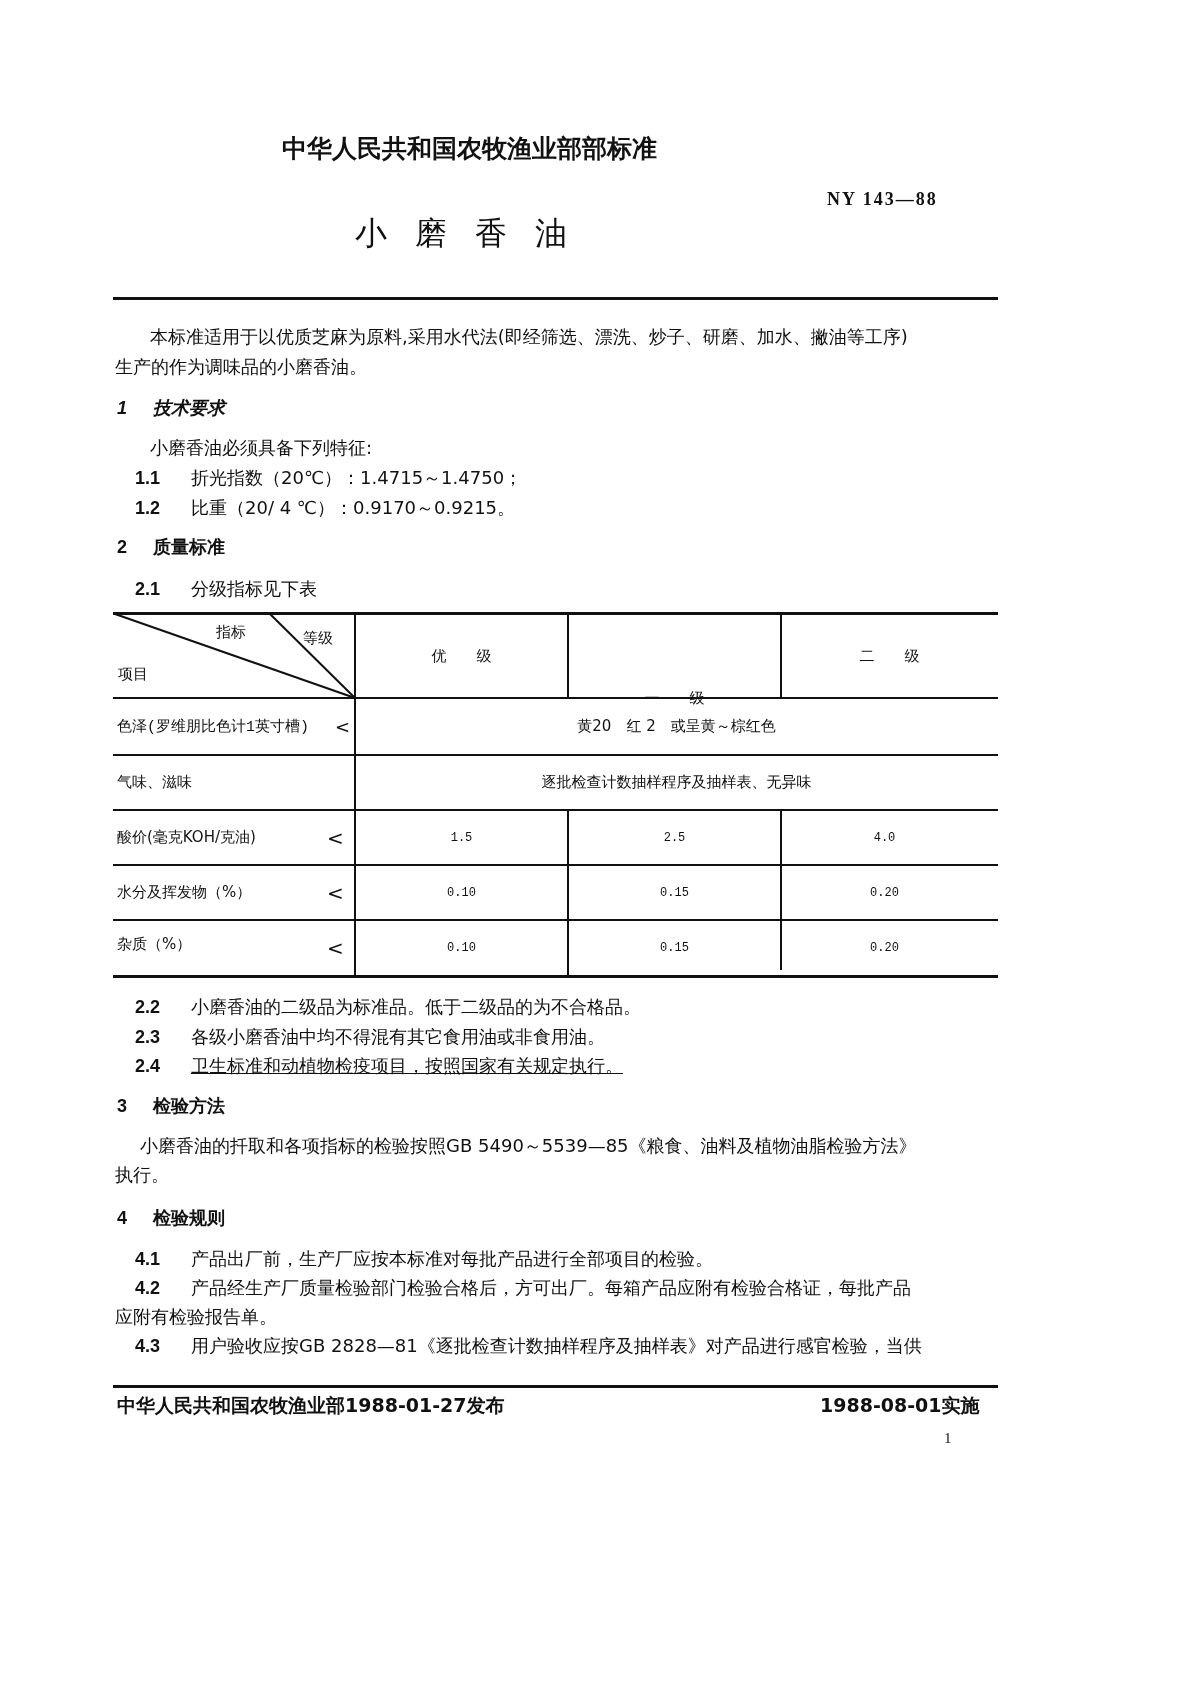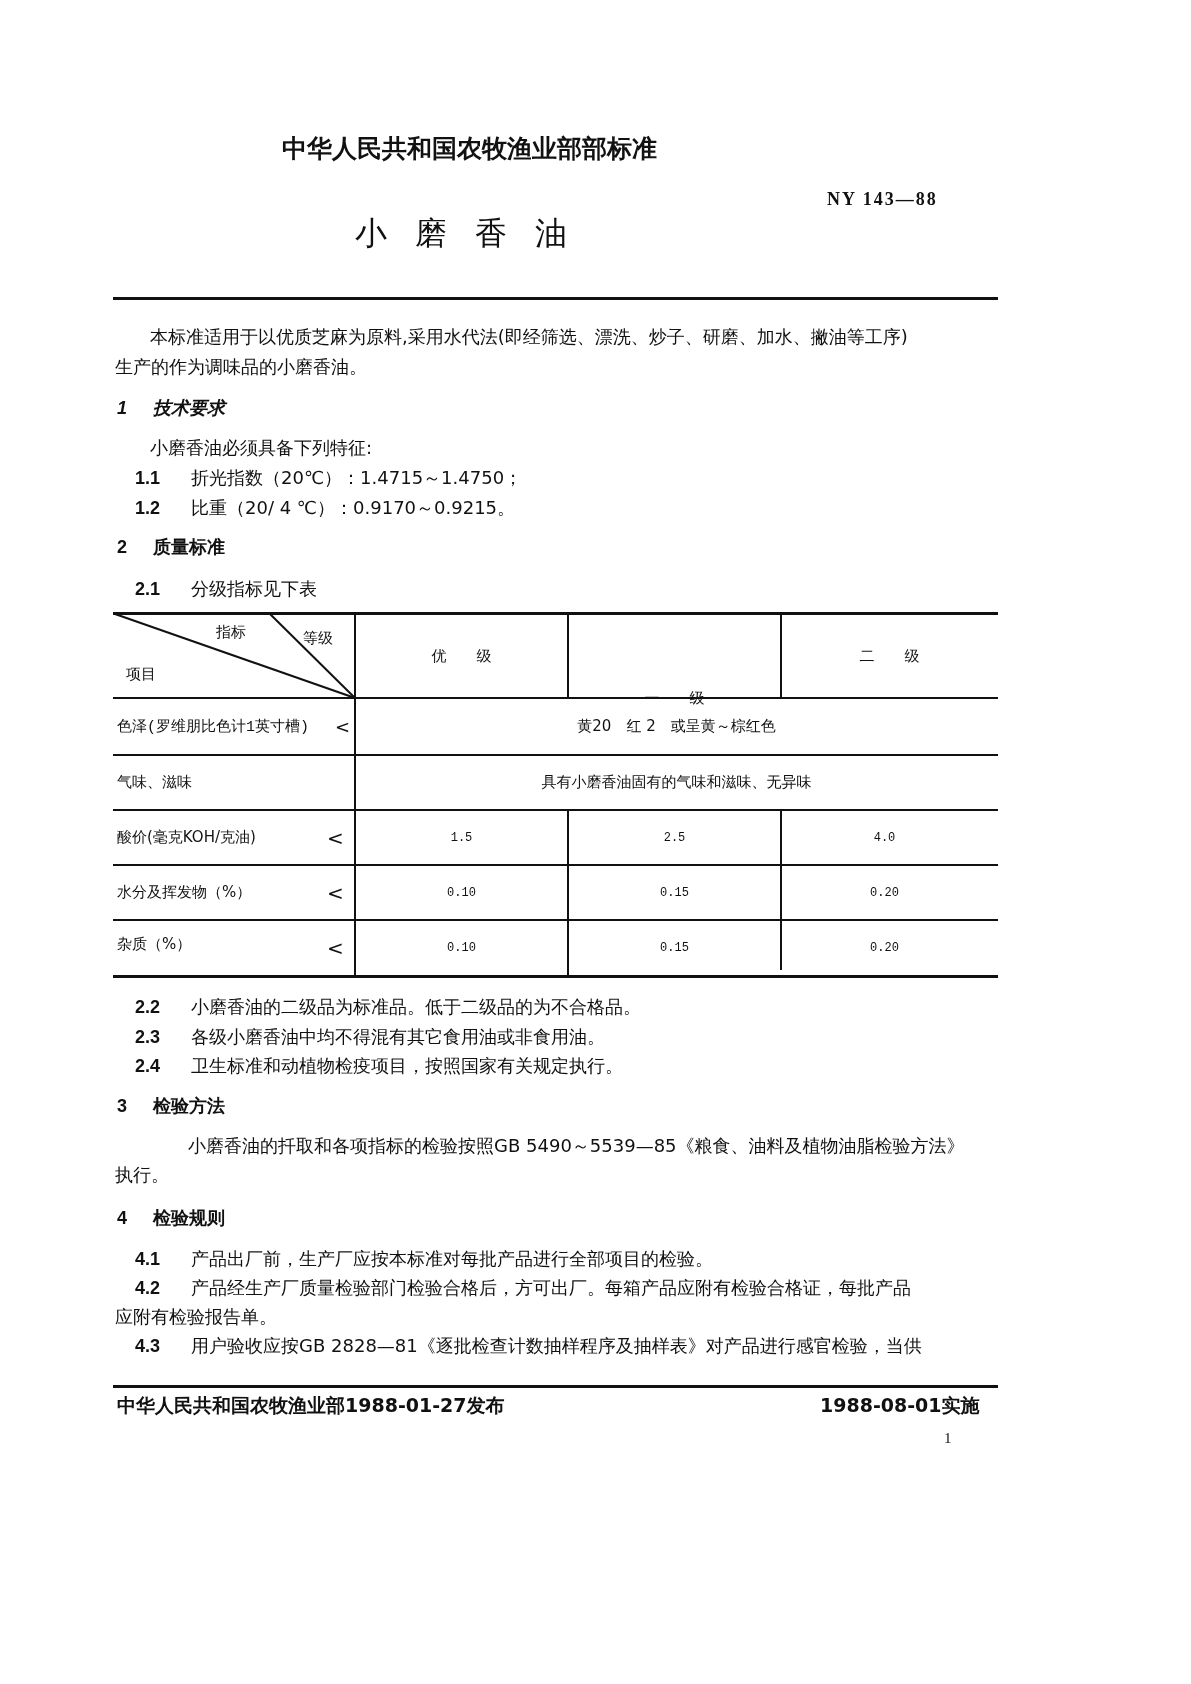--- a/index.html
+++ b/index.html
@@ -66,32 +66,32 @@
   <div class="tbl-line" style="left:780px; top:613px; width:2px; height:86px;"></div>
   <div class="tbl-line" style="left:567px; top:810px; width:2px; height:167px;"></div>
   <div class="tbl-line" style="left:780px; top:810px; width:2px; height:160px;"></div>
 
   <svg style="position:absolute; left:113px; top:613px;" width="244" height="87">
     <line x1="2" y1="1" x2="242" y2="85" stroke="#111" stroke-width="2"></line>
     <line x1="157" y1="1" x2="242" y2="85" stroke="#111" stroke-width="2"></line>
   </svg>
   <div class="lt" style="left:216px; top:623px; font-size:15px;">指标</div>
   <div class="lt" style="left:303px; top:629px; font-size:15px;">等级</div>
-  <div class="lt" style="left:126px; top:665px; font-size:15px;">项目</div>
+  <div class="lt" style="left:118px; top:665px; font-size:15px;">项目</div>
 
   <div class="cell center" style="left:356px; top:615px; width:211px; height:82px;">优　　级</div>
   <div class="cell center" style="left:569px; top:615px; width:211px; height:82px;margin-top:42px;">一　　级</div>
   <div class="cell center" style="left:782px; top:615px; width:215px; height:82px;">二　　级</div>
 
   <div class="cell" style="left:117px; top:699px; width:210px; height:55px;font-family:Liberation Mono, monospace;">色泽(罗维朋比色计1英寸槽)</div>
   <div class="cell" style="left:335px; top:699px; width:18px; height:55px; font-size:18px;">&lt;</div>
   <div class="cell center" style="left:356px; top:699px; width:641px; height:55px;">黄20　红 2　或呈黄～棕红色</div>
 
   <div class="cell" style="left:117px; top:756px; width:230px; height:53px;">气味、滋味</div>
-  <div class="cell center" style="left:356px; top:756px; width:641px; height:53px;">具有小磨香油固有的气味和滋味、无异味</div>
+  <div class="cell center" style="left:356px; top:756px; width:641px; height:53px;">逐批检查计数抽样程序及抽样表、无异味</div>
 
   <div class="cell" style="left:117px; top:811px; width:210px; height:53px;">酸价(毫克KOH/克油)</div>
   <div class="cell" style="left:327px; top:811px; width:20px; height:53px; font-size:20px;">&lt;</div>
   <div class="cell center mono" style="left:356px; top:811px; width:211px; height:53px;">1.5</div>
   <div class="cell center mono" style="left:569px; top:811px; width:211px; height:53px;">2.5</div>
   <div class="cell center mono" style="left:782px; top:811px; width:205px; height:53px;">4.0</div>
 
   <div class="cell" style="left:117px; top:866px; width:210px; height:53px;">水分及挥发物（%）</div>
   <div class="cell" style="left:327px; top:866px; width:20px; height:53px; font-size:20px;">&lt;</div>
   <div class="cell center mono" style="left:356px; top:866px; width:211px; height:53px;">0.10</div>
@@ -104,28 +104,28 @@
   <div class="cell center mono" style="left:569px; top:921px; width:211px; height:54px;">0.15</div>
   <div class="cell center mono" style="left:782px; top:921px; width:205px; height:54px;">0.20</div>
 </div>
 
 <div class="abs para" style="left:135px; top:992px;">
   <span class="num" style="width:56px;">2.2</span><span>小磨香油的二级品为标准品。低于二级品的为不合格品。</span>
 </div>
 <div class="abs para" style="left:135px; top:1022px;">
   <span class="num" style="width:56px;">2.3</span><span>各级小磨香油中均不得混有其它食用油或非食用油。</span>
 </div>
-<div class="abs para" style="left:135px; top:1051px;">
+<div class="abs para" style="left:135px; top:1051px;text-decoration:underline;">
   <span class="num" style="width:56px;">2.4</span><span>卫生标准和动植物检疫项目，按照国家有关规定执行。</span>
 </div>
 
 <div class="abs sec" style="left:117px; top:1094px;">
   <span class="num" style="width:36px;">3</span><span>检验方法</span>
 </div>
-<div class="abs para" style="left:140px; top:1131px;margin-left:48px;">小磨香油的扦取和各项指标的检验按照GB  5490～5539—85《粮食、油料及植物油脂检验方法》</div>
+<div class="abs para" style="left:140px; top:1131px;">小磨香油的扦取和各项指标的检验按照GB  5490～5539—85《粮食、油料及植物油脂检验方法》</div>
 <div class="abs para" style="left:115px; top:1160px;">执行。</div>
 
 <div class="abs sec" style="left:117px; top:1206px;">
   <span class="num" style="width:36px;">4</span><span>检验规则</span>
 </div>
 <div class="abs para" style="left:135px; top:1244px;">
   <span class="num" style="width:56px;">4.1</span><span>产品出厂前，生产厂应按本标准对每批产品进行全部项目的检验。</span>
 </div>
 <div class="abs para" style="left:135px; top:1273px;">
   <span class="num" style="width:56px;">4.2</span><span>产品经生产厂质量检验部门检验合格后，方可出厂。每箱产品应附有检验合格证，每批产品</span>

